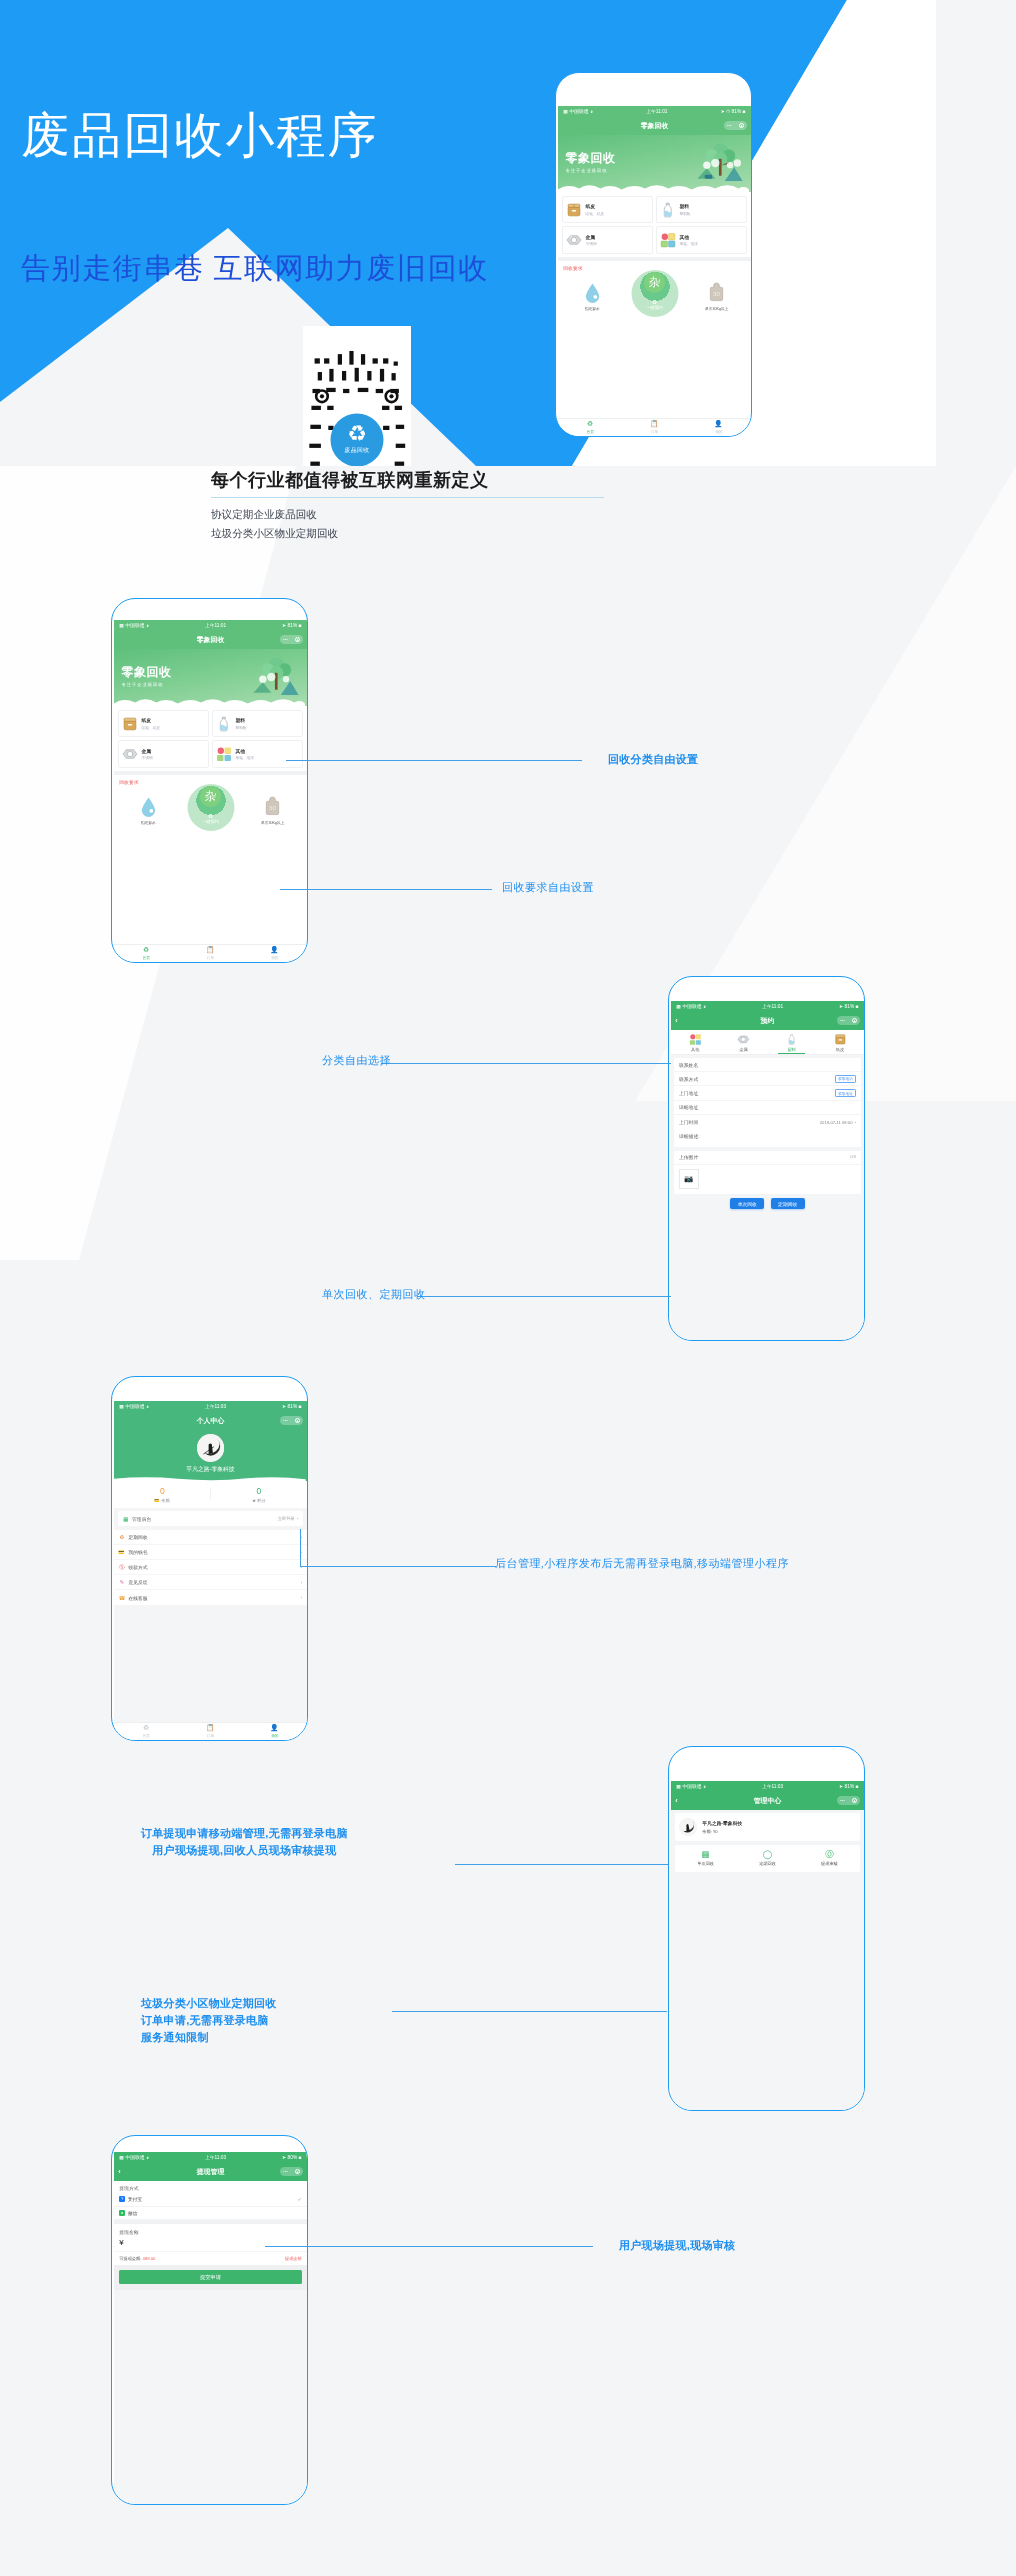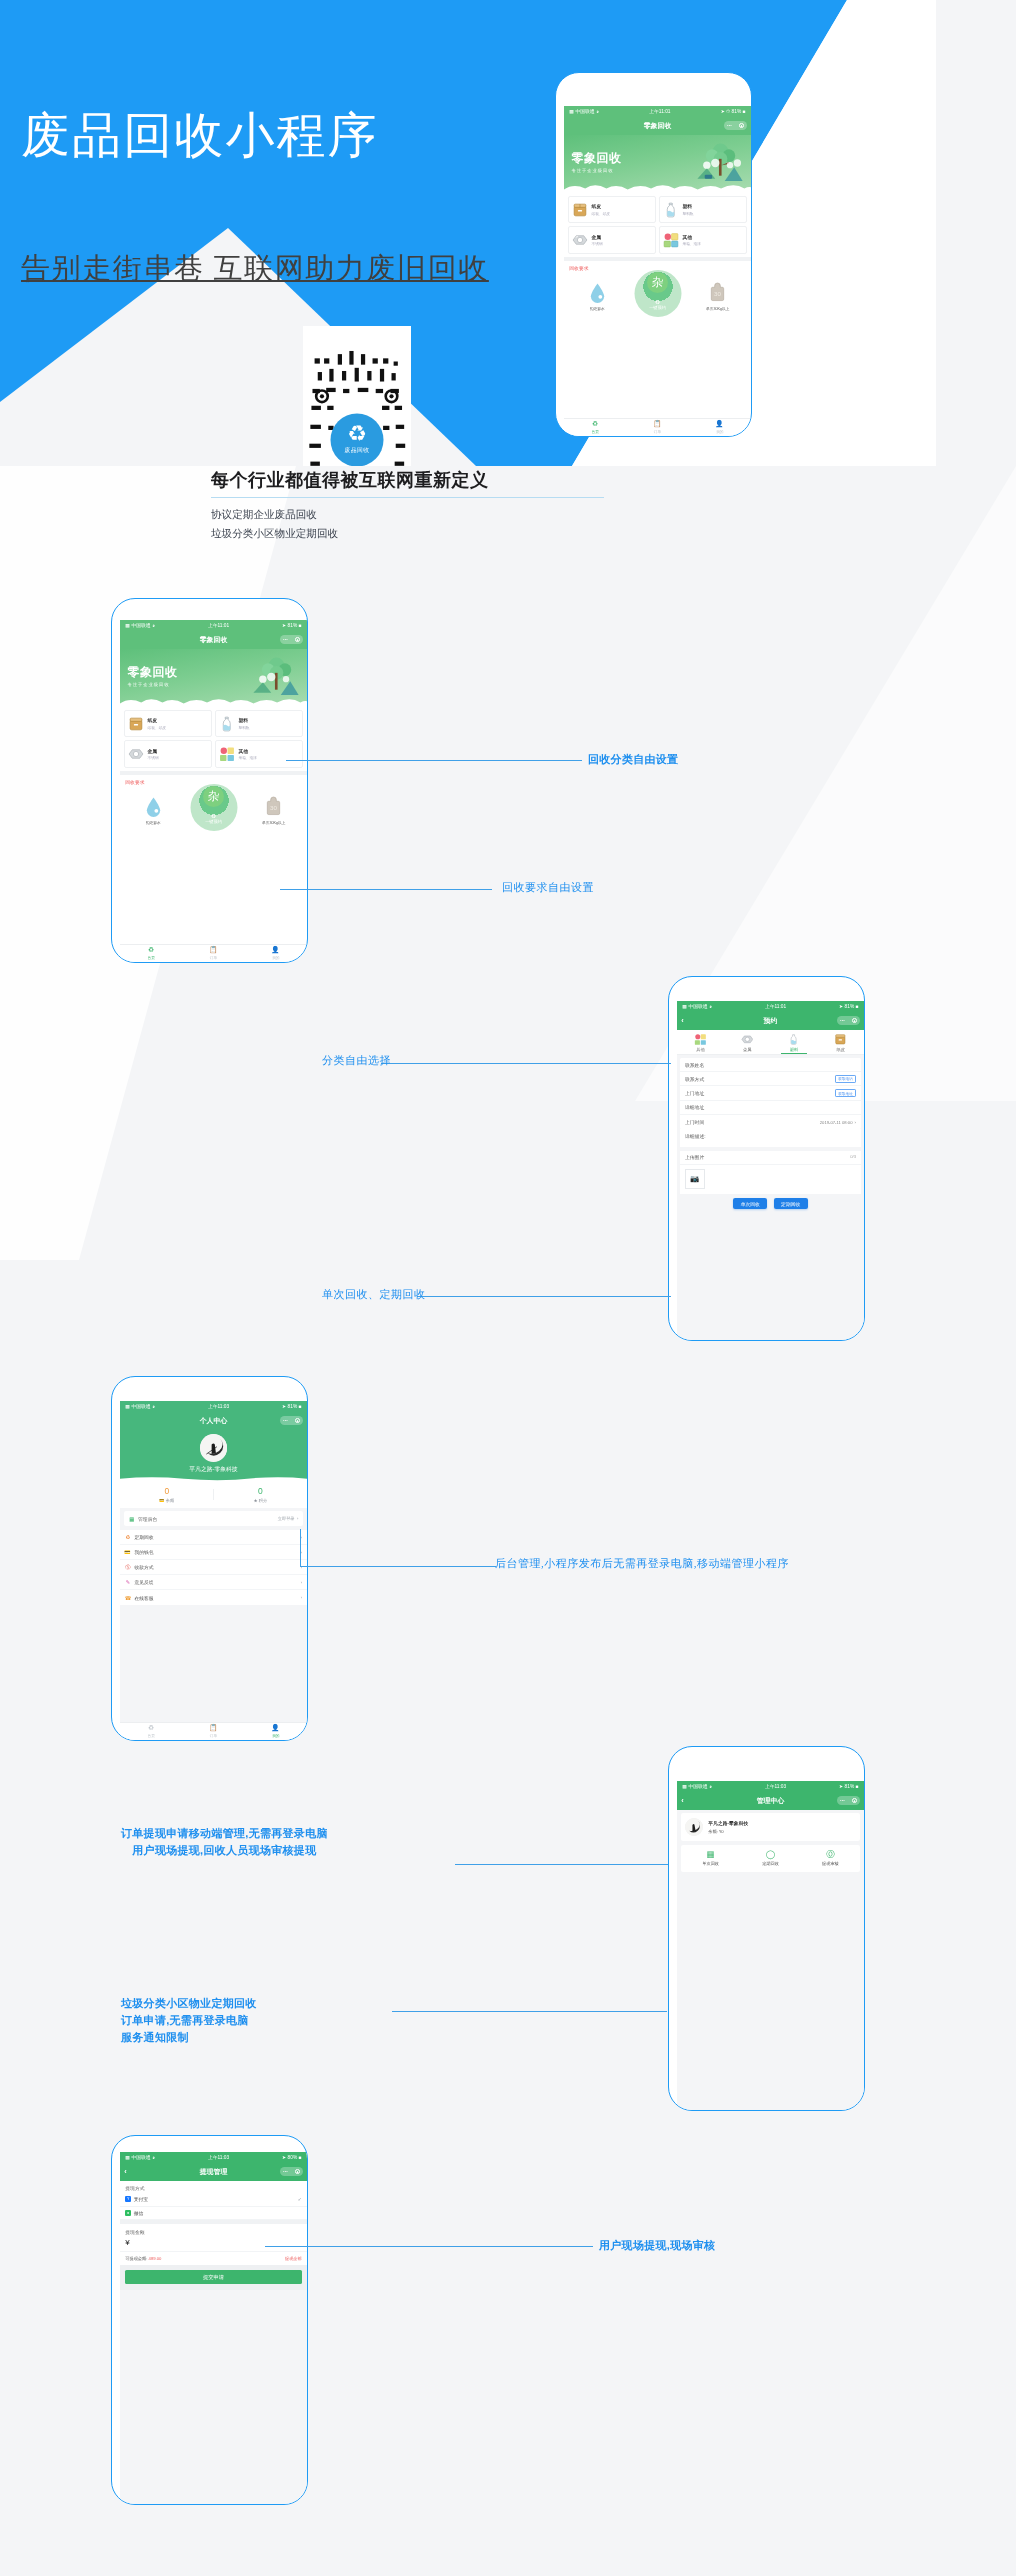--- a/index.html
+++ b/index.html
@@ -31,23 +31,22 @@
   }
   .hero-title {
     position:absolute; left:21px; top:103px;
     font-family:"Liberation Serif", serif;
     font-size:49px; color:#ffffff; letter-spacing:2.1px; font-weight:400;
     white-space:nowrap;
   }
   .hero-sub {
     position:absolute; left:21px; top:249px;
     font-family:"Liberation Serif", serif;
-    font-size:29px; color:#404040; letter-spacing:1.6px;
+    font-size:29px; color:#1d4ed8; letter-spacing:1.6px;
     white-space:nowrap;
-    text-decoration:underline;
   }
   
   .qr-box { position:absolute; left:303px; top:326px; width:108px; height:228px; background:#fff; }
   .qr-canvas { position:absolute; left:0; top:0; width:108px; height:228px; }
   .qr-center {
     position:absolute; left:50%; top:50%; transform:translate(-50%,-50%);
     width:53px; height:53px; border-radius:50%;
     background:#2A9BE0; display:flex; flex-direction:column;
     align-items:center; justify-content:center;
   }
@@ -55,21 +54,21 @@
   .qr-label { font-size:5.8px; color:#fff; letter-spacing:0.5px; margin-top:1.6px; }
 
   
   .phone {
     position:absolute;
     border:1.6px solid #1E9BF5;
     border-radius:24px;
     background:#ffffff;
     overflow:hidden;
   }
-  .phone-screen { position:absolute; left:8px; right:0; overflow:hidden; }
+  .phone-screen { position:absolute; left:2px; right:0; overflow:hidden; }
   .statusbar {
     height:10.6px; display:flex; align-items:center; justify-content:space-between;
     padding:0 5.3px; font-size:4.8px; color:#fff;
   }
   .sb-left, .sb-right { display:flex; align-items:center; gap:1.6px; }
   .navbar {
     height:18px; display:flex; align-items:center; justify-content:center;
     position:relative; color:#fff; font-size:6.9px; font-weight:bold;
   }
   .nav-back { position:absolute; left:4.2px; font-size:7.4px; }
@@ -208,21 +207,21 @@
     font-size:18px; font-weight:bold; color:#1d1d1f; letter-spacing:0.5px;
     font-family:"Liberation Sans", sans-serif;
   }
   .sec-head .rule { height:1.1px; background:#b6dcf2; margin:4.8px 0 8.5px; width:393px; }
   .sec-head .s {
     font-family:"Liberation Serif", serif; font-size:10.6px; color:#3d4450; line-height:1.75;
   }
 
   
   .anno { position:absolute; color:#1E8FEF; white-space:nowrap; }
-  .anno.bold { font-weight:bold; font-size:11px; letter-spacing:0.3px; line-height:1.55;}
+  .anno.bold { font-weight:bold; font-size:11px; letter-spacing:0.3px; line-height:1.55;margin-left:20px;}
   .anno.hand { font-family:"Liberation Serif", serif; font-size:11px; letter-spacing:0.5px; line-height:1.6;}
   .leader { position:absolute; background:#3FA0E8; height:0.5px; }
   .leader-v { position:absolute; background:#3FA0E8; width:0.5px; }
 
   
   .bg-wedge1{
     position:absolute;left:0;top:466px;width:1016px;height:794px;
     background:#ffffff;
     clip-path:polygon(0 0, 296px 0, 79px 794px, 0 794px);
     opacity:.85;

